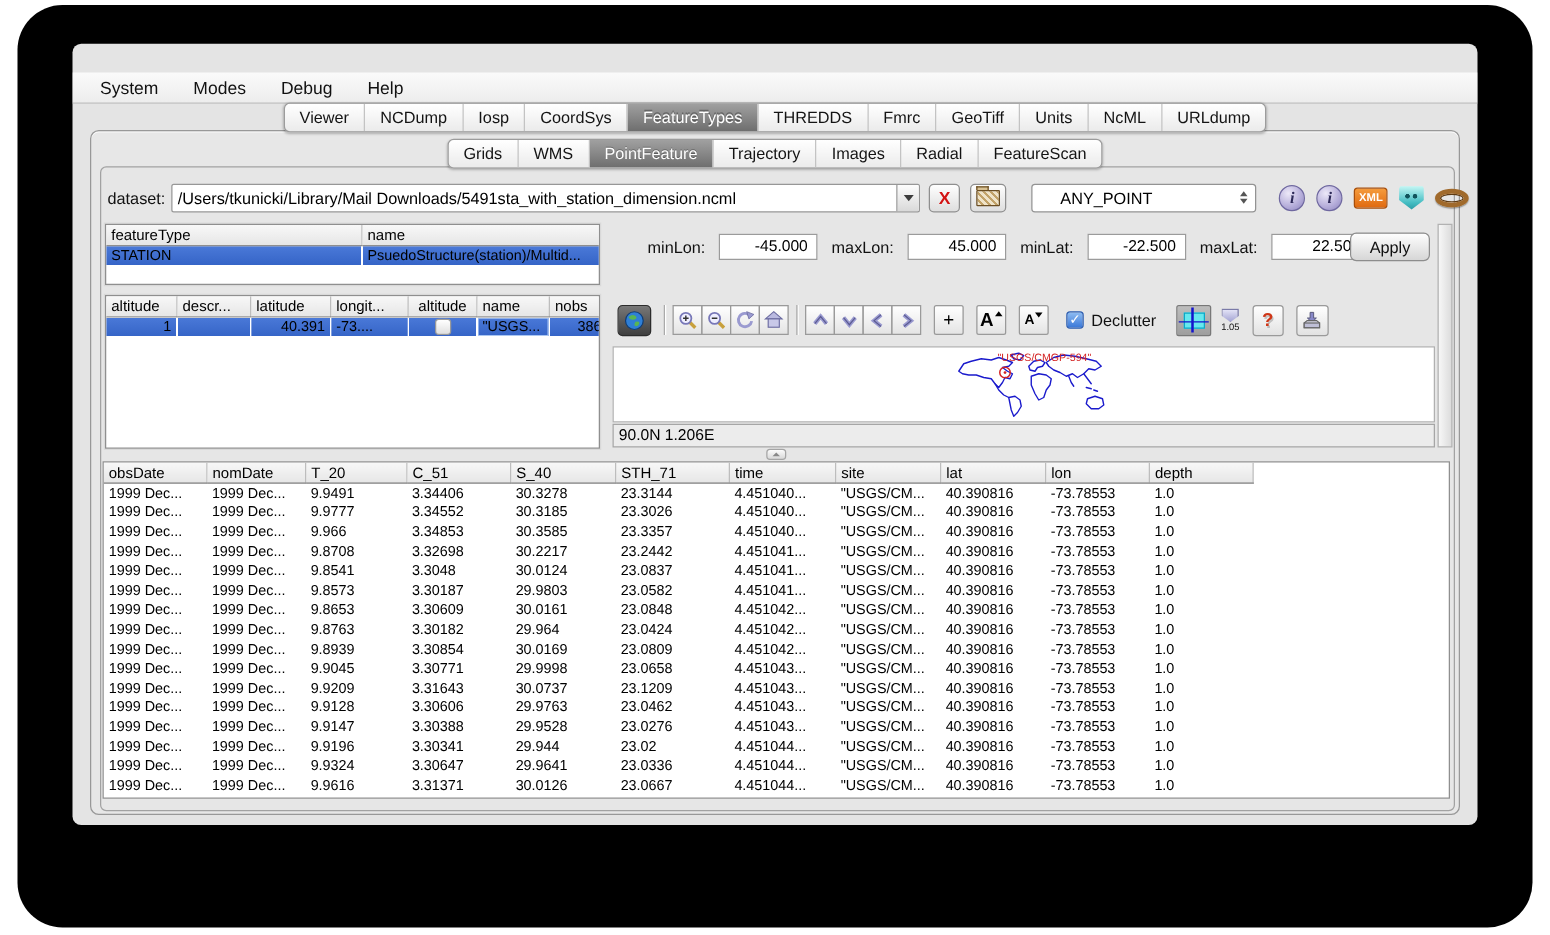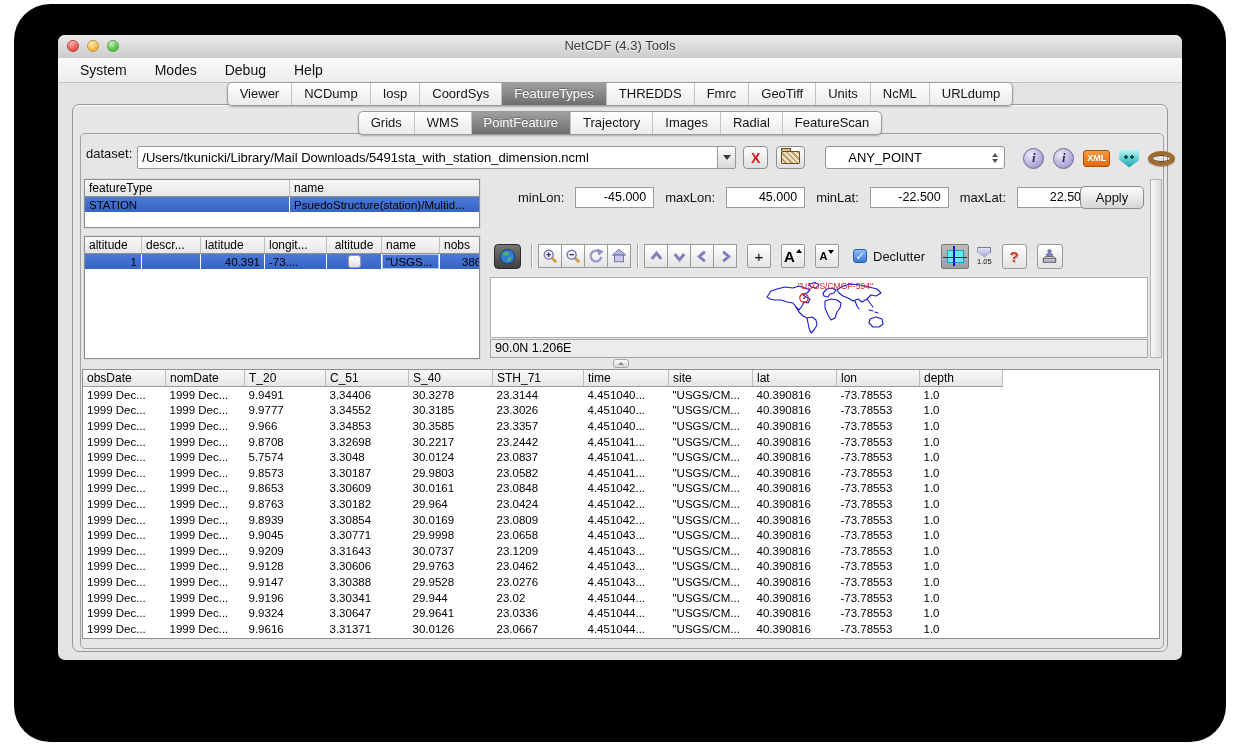--- a/index.html
+++ b/index.html
@@ -27,21 +27,21 @@
   .tabstrip{display:inline-flex;background:linear-gradient(#ffffff,#ebebeb);border:1px solid #9c9c9c;border-radius:5px;overflow:hidden;box-shadow:0 1px 2px rgba(0,0,0,.25);height:22px;}
   .tab{font-size:13px;line-height:22px;padding:0 12px;color:#141414;border-left:1px solid #c3c3c3;cursor:default;white-space:nowrap;}
   .tab:first-child{border-left:none;}
   .tab.selected{background:linear-gradient(#a0a0a0,#6e6e6e);color:#fff;text-shadow:0 -1px 0 rgba(0,0,0,.3);}
 
   
   .outer-panel{position:absolute;left:14px;top:69px;width:1094px;height:546px;border:1px solid #989898;border-radius:7px;background:#e7e7e7;box-shadow:inset 0 1px 0 #fafafa;}
   .inner-panel{position:absolute;left:22px;top:98px;width:1082px;height:514px;border:1px solid #a2a2a2;border-radius:5px;background:#e6e6e6;}
 
   
-  .dataset-row{position:absolute;left:28px;top:111px;height:24px;display:flex;z-index:6;}
+  .dataset-row{position:absolute;left:28px;top:111px;height:24px;display:flex;align-items:center;z-index:6;}
   .ds-label{font-size:13px;color:#111;margin-right:5px;}
   .combo{width:597px;height:21px;background:#fff;border:1px solid #979797;border-radius:2px;display:flex;align-items:center;overflow:hidden;}
   .combo input{flex:1;border:none;outline:none;font-size:13px;font-family:"Liberation Sans",sans-serif;padding:0 4px;height:100%;background:transparent;}
   .combo-btn{width:17px;height:100%;border-left:1px solid #9a9a9a;background:linear-gradient(#fdfdfd,#d9d9d9);display:flex;align-items:center;justify-content:center;}
   .tri-down{width:0;height:0;border-left:4px solid transparent;border-right:4px solid transparent;border-top:5px solid #3c3c3c;}
   .sqbtn{height:21px;border:1px solid #8f8f8f;border-radius:4px;background:linear-gradient(#fefefe,#dedede);display:flex;align-items:center;justify-content:center;}
   .xbtn{width:23px;margin-left:7px;}
   .xglyph{color:#d21414;font-weight:bold;font-size:14px;line-height:14px;text-shadow:0 0 1px #fff;}
   .folderbtn{width:27px;margin-left:8px;}
   .folder-icon{width:17px;height:11px;background:repeating-linear-gradient(45deg,#efe3c8 0 2px,#c2a268 2px 4px);border:1px solid #6b4e22;border-radius:1px;position:relative;}
@@ -145,28 +145,20 @@
   .obs-table th:nth-child(10),.obs-table td:nth-child(10){width:74px;}
   .obs-table th:nth-child(11),.obs-table td:nth-child(11){width:74px;}
 </style>
 </head>
 <body>
 
 <div class="shadow"></div>
 
 <div class="window">
 
-  <div class="titlebar">
-    <div class="lights">
-      <span class="light red"></span>
-      <span class="light yellow"></span>
-      <span class="light green"></span>
-    </div>
-    <div class="title">NetCDF (4.3) Tools</div>
-  </div>
 
   <div class="menubar">
       <span class="menu-item">System</span>
       <span class="menu-item">Modes</span>
       <span class="menu-item">Debug</span>
       <span class="menu-item">Help</span>
     </div>
 
   <div class="outer-panel"></div>
   <div class="inner-panel"></div>
@@ -474,21 +466,21 @@
             <td>23.2442</td>
             <td>4.451041...</td>
             <td>"USGS/CM...</td>
             <td>40.390816</td>
             <td>-73.78553</td>
             <td>1.0</td>
           </tr>
           <tr>
             <td>1999 Dec...</td>
             <td>1999 Dec...</td>
-            <td>5.7574</td>
+            <td>9.8541</td>
             <td>3.3048</td>
             <td>30.0124</td>
             <td>23.0837</td>
             <td>4.451041...</td>
             <td>"USGS/CM...</td>
             <td>40.390816</td>
             <td>-73.78553</td>
             <td>1.0</td>
           </tr>
           <tr>

